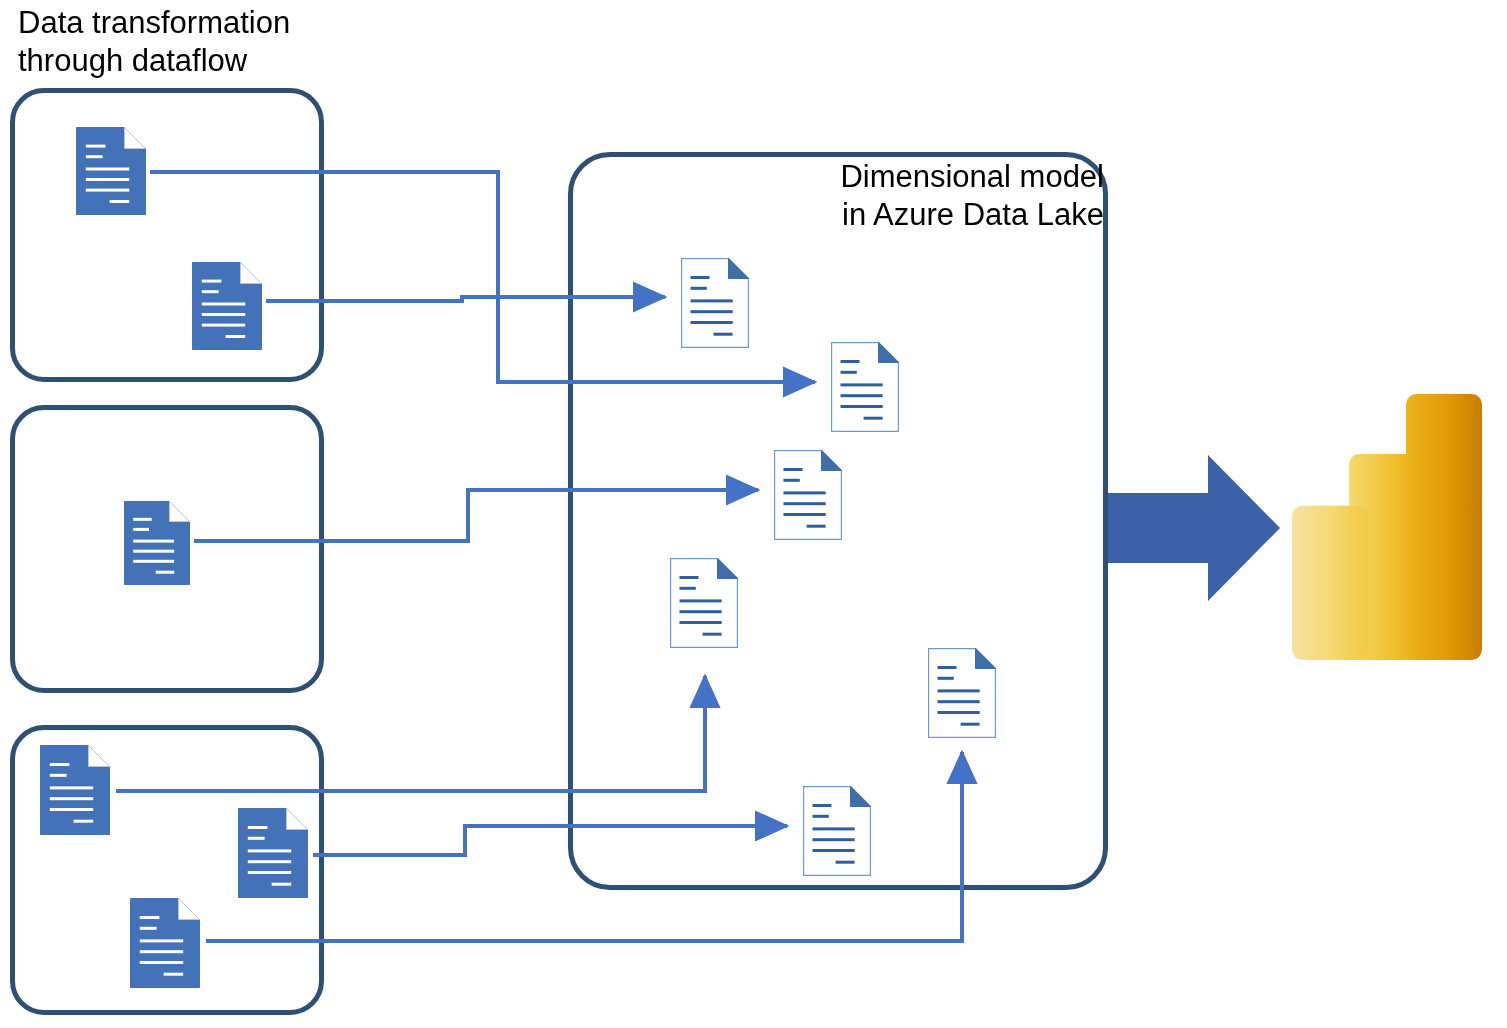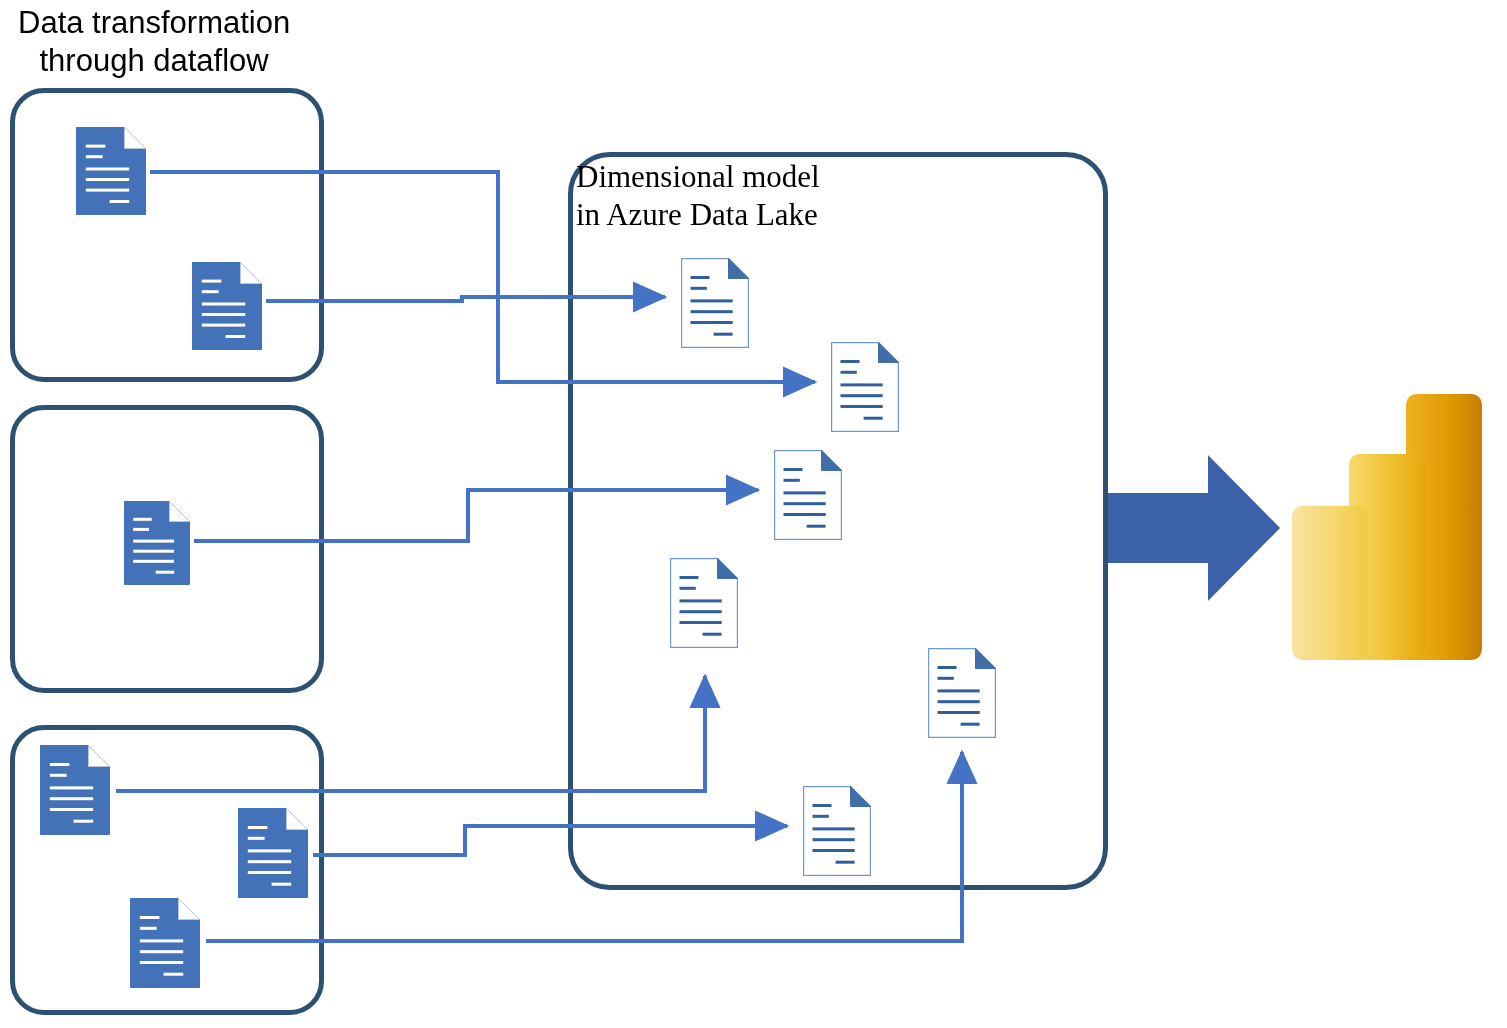--- a/index.html
+++ b/index.html
@@ -19,28 +19,27 @@
     position: absolute;
     color: #000000;
     font-size: 31px;
     line-height: 38px;
     white-space: pre-line;
     font-family: "Liberation Sans", sans-serif;
   }
   #title-label {
     left: 18px;
     top: 4px;
-    text-align: center;
+    text-align: left;
   }
   #dm-title {
-    left: 576px;
+    left: 624px;
     top: 158px;
     width: 480px;
-    text-align: left;
-    font-family: Liberation Serif, serif;
+    text-align: right;
   }
   .group-box {
     position: absolute;
     border: 5px solid #2e5072;
     border-radius: 34px;
     background: transparent;
     box-sizing: border-box;
   }
   .dm-box {
     position: absolute;

